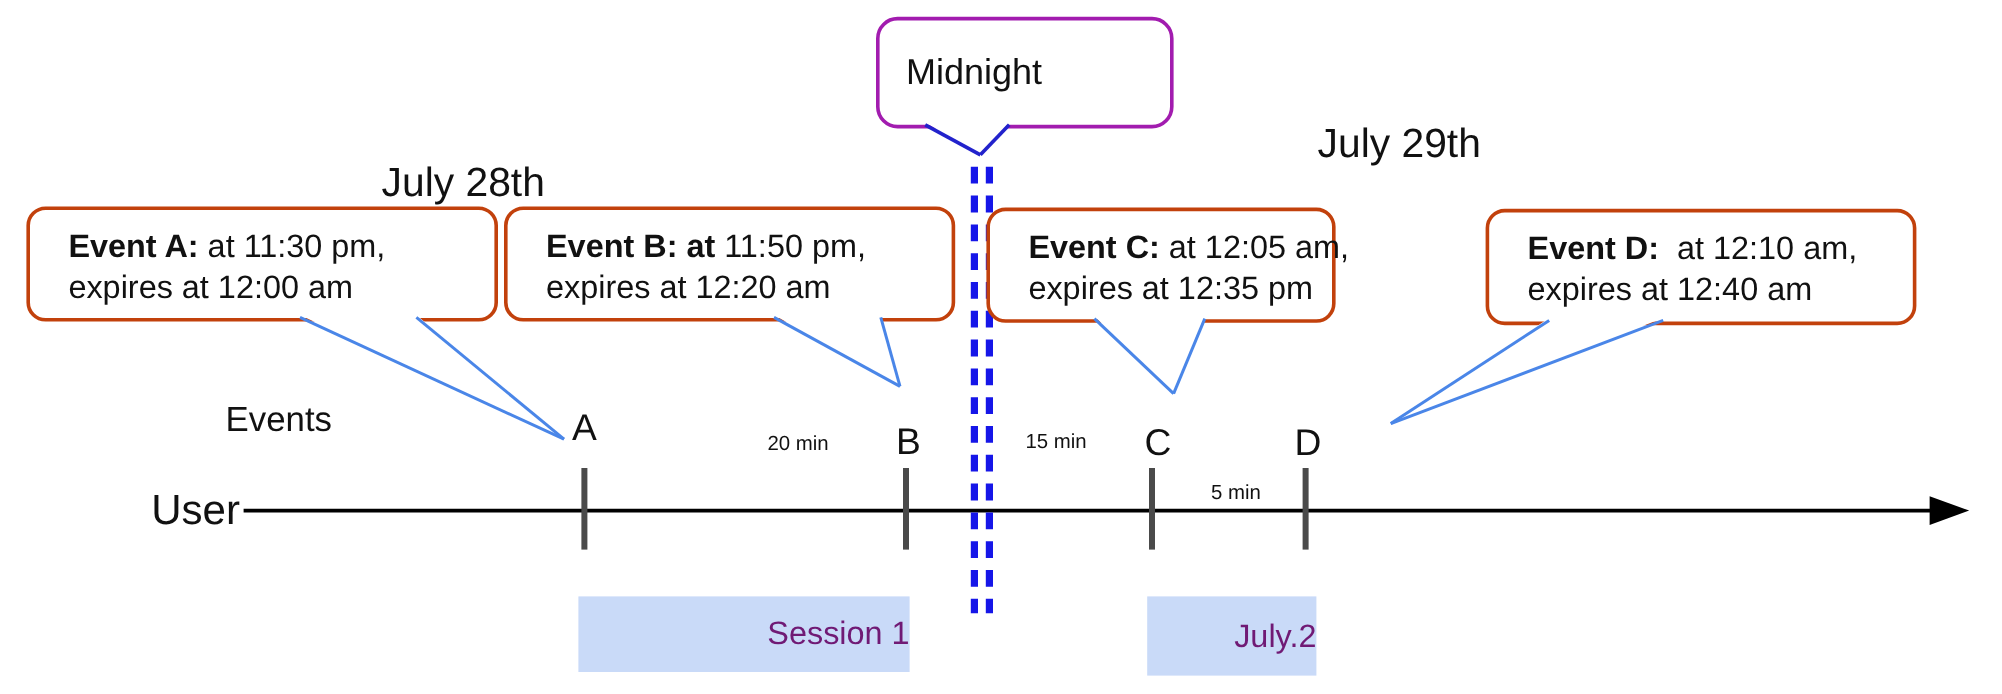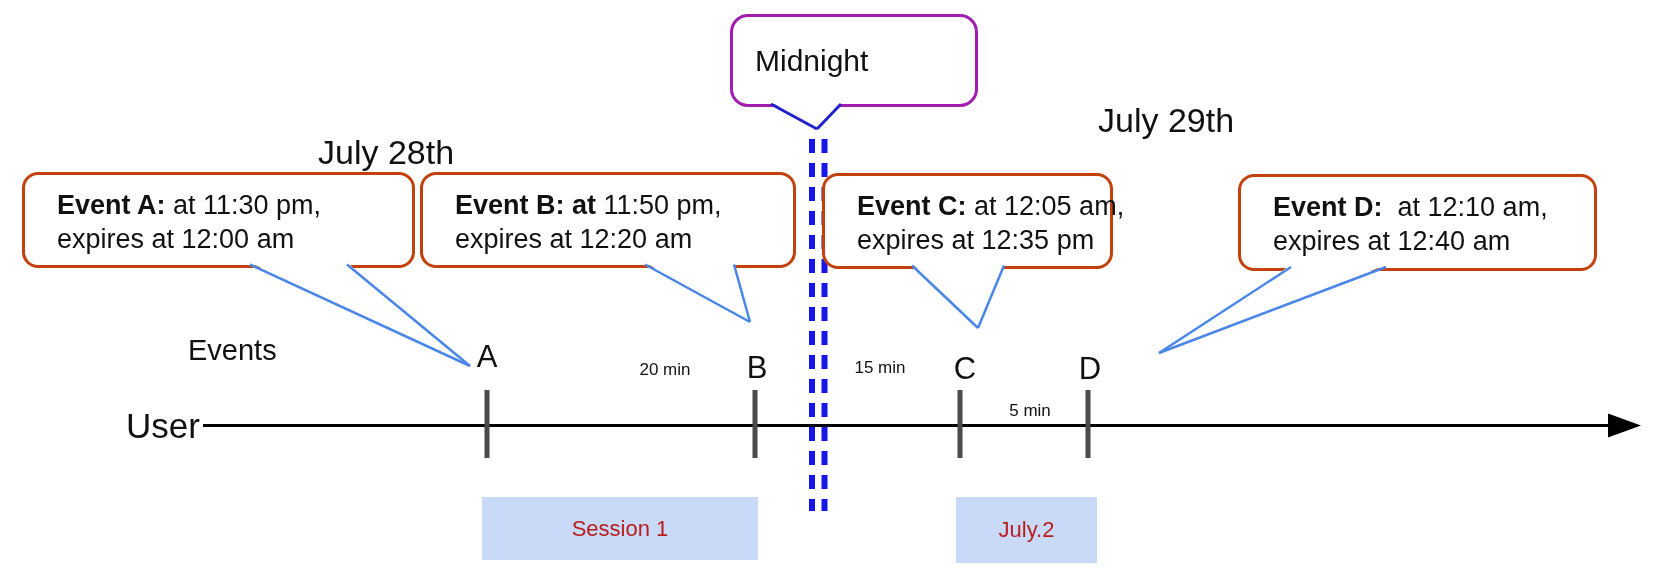--- a/index.html
+++ b/index.html
@@ -43,22 +43,22 @@
   .lblC{left:935px;top:351px;}
   .lblD{left:1060px;top:351px;}
 
   .interval{position:absolute;z-index:2;width:110px;text-align:center;font-size:17px;}
   .int1{left:610px;top:360px;}
   .int2{left:825px;top:358px;}
   .int3{left:975px;top:364px;margin-top:37px;}
 
   .session{
     position:absolute;z-index:2;background:#c9daf8;
-    display:flex;align-items:center;justify-content:center;
-    font-size:22px;color:#b91c1c;
+    display:flex;align-items:center;justify-content:flex-end;
+    font-size:27px;color:#701a75;
   }
   .sess1{left:482px;top:497px;width:276px;height:63px;}
   .sess2{left:956px;top:497px;width:141px;height:66px;}
 </style>
 </head>
 <body>
 
 <div class="canvas">
 
   <svg class="layer base" viewBox="0 0 1668 578">

